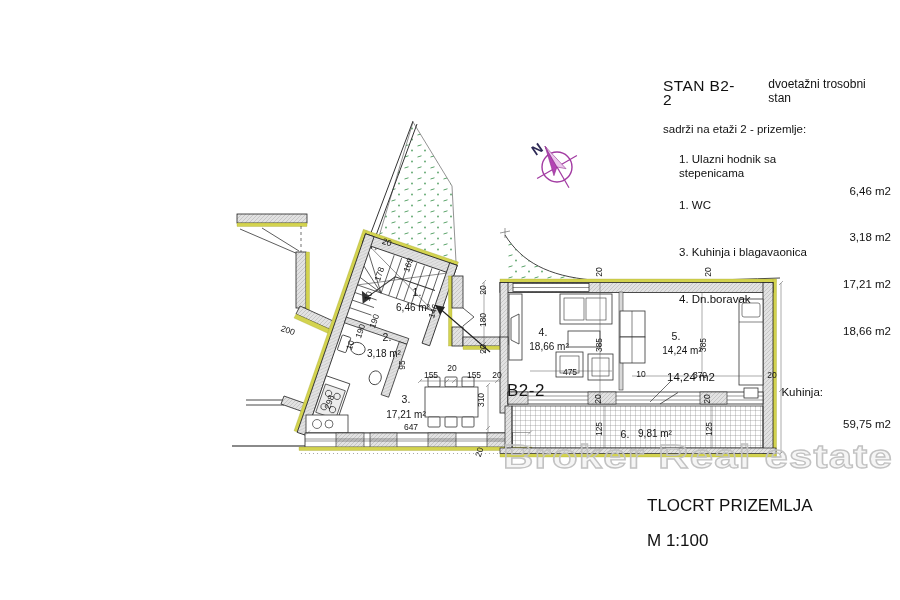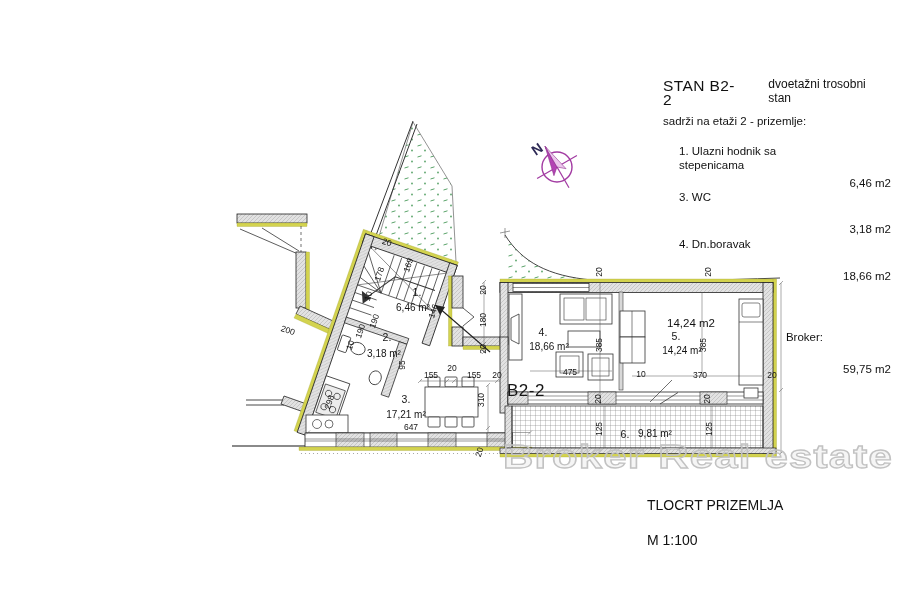--- a/index.html
+++ b/index.html
@@ -11,27 +11,27 @@
   text.room-num{font-size:10.5px;}
   text.room-area{font-size:10px;}
   text.unit{font-size:17px;letter-spacing:.5px;}
   text.wm{font-size:34px;font-weight:bold;letter-spacing:1px;
           fill:rgba(195,195,195,.16);stroke:#c2c2c2;stroke-width:1.3px;}
   text.north{font-size:14px;font-weight:bold;fill:#2e2a56;}
   .legend{position:absolute;left:663px;top:78px;width:228px;font-size:11.5px;line-height:13.5px;}
   .legend .title-row{display:flex;align-items:flex-end;gap:25px;}
   .legend .title{font-size:15.5px;letter-spacing:.4px;}
   .legend .subtitle{font-size:12px;padding-bottom:1px;}
-  .legend .intro{margin-top:9px;}
+  .legend .intro{margin-top:17px;}
   .legend .rows{margin-top:15px;}
   .legend .row{display:flex;line-height:14.7px;}
   .legend .l{flex:1 1 auto;margin-left:16px;}
   .legend .m{margin-left:auto;padding-right:16px;}
   .legend .a{width:52px;text-align:right;white-space:nowrap;margin-top:32px;}
-  .footer{position:absolute;left:647px;top:498px;font-size:14px;line-height:15px;}
+  .footer{position:absolute;left:647px;top:498px;font-size:17px;line-height:15px;}
   .footer .scale{margin-top:20px;}
 </style>
 </head>
 <body>
 
 <div class="stage">
 
 <svg width="900" height="600" viewBox="0 0 900 600">
   <defs>
     <pattern id="veg" width="13" height="11" patternUnits="userSpaceOnUse">
@@ -318,33 +318,37 @@
       <span class="title">STAN B2-2</span>
       <span class="subtitle">dvoetažni trosobni stan</span>
     </div>
     <div class="intro">sadrži na etaži 2 - prizemlje:</div>
     <div class="rows">
       <div class="row">
         <span class="l">1. Ulazni hodnik sa stepenicama</span>
         <span class="a">6,46 m2</span>
       </div>
       <div class="row">
-        <span class="l">3. WC</span>
+        <span class="l">1. WC</span>
         <span class="a">3,18 m2</span>
+      </div>
+      <div class="row">
+        <span class="l">3. Kuhinja i blagavaonica</span>
+        <span class="a">17,21 m2</span>
       </div>
       <div class="row">
         <span class="l">4. Dn.boravak</span>
         <span class="a">18,66 m2</span>
       </div>
       <div class="row">
         <span class="a">14,24 m2</span>
       </div>
       <div class="row">
         <span class="l"></span>
-        <span class="m">Broker:</span>
+        <span class="m">Kuhinja:</span>
         <span class="a">59,75 m2</span>
       </div>
     </div>
   </div>
 
   <div class="footer">
     <div>TLOCRT PRIZEMLJA</div>
     <div class="scale">M 1:100</div>
   </div>
 

